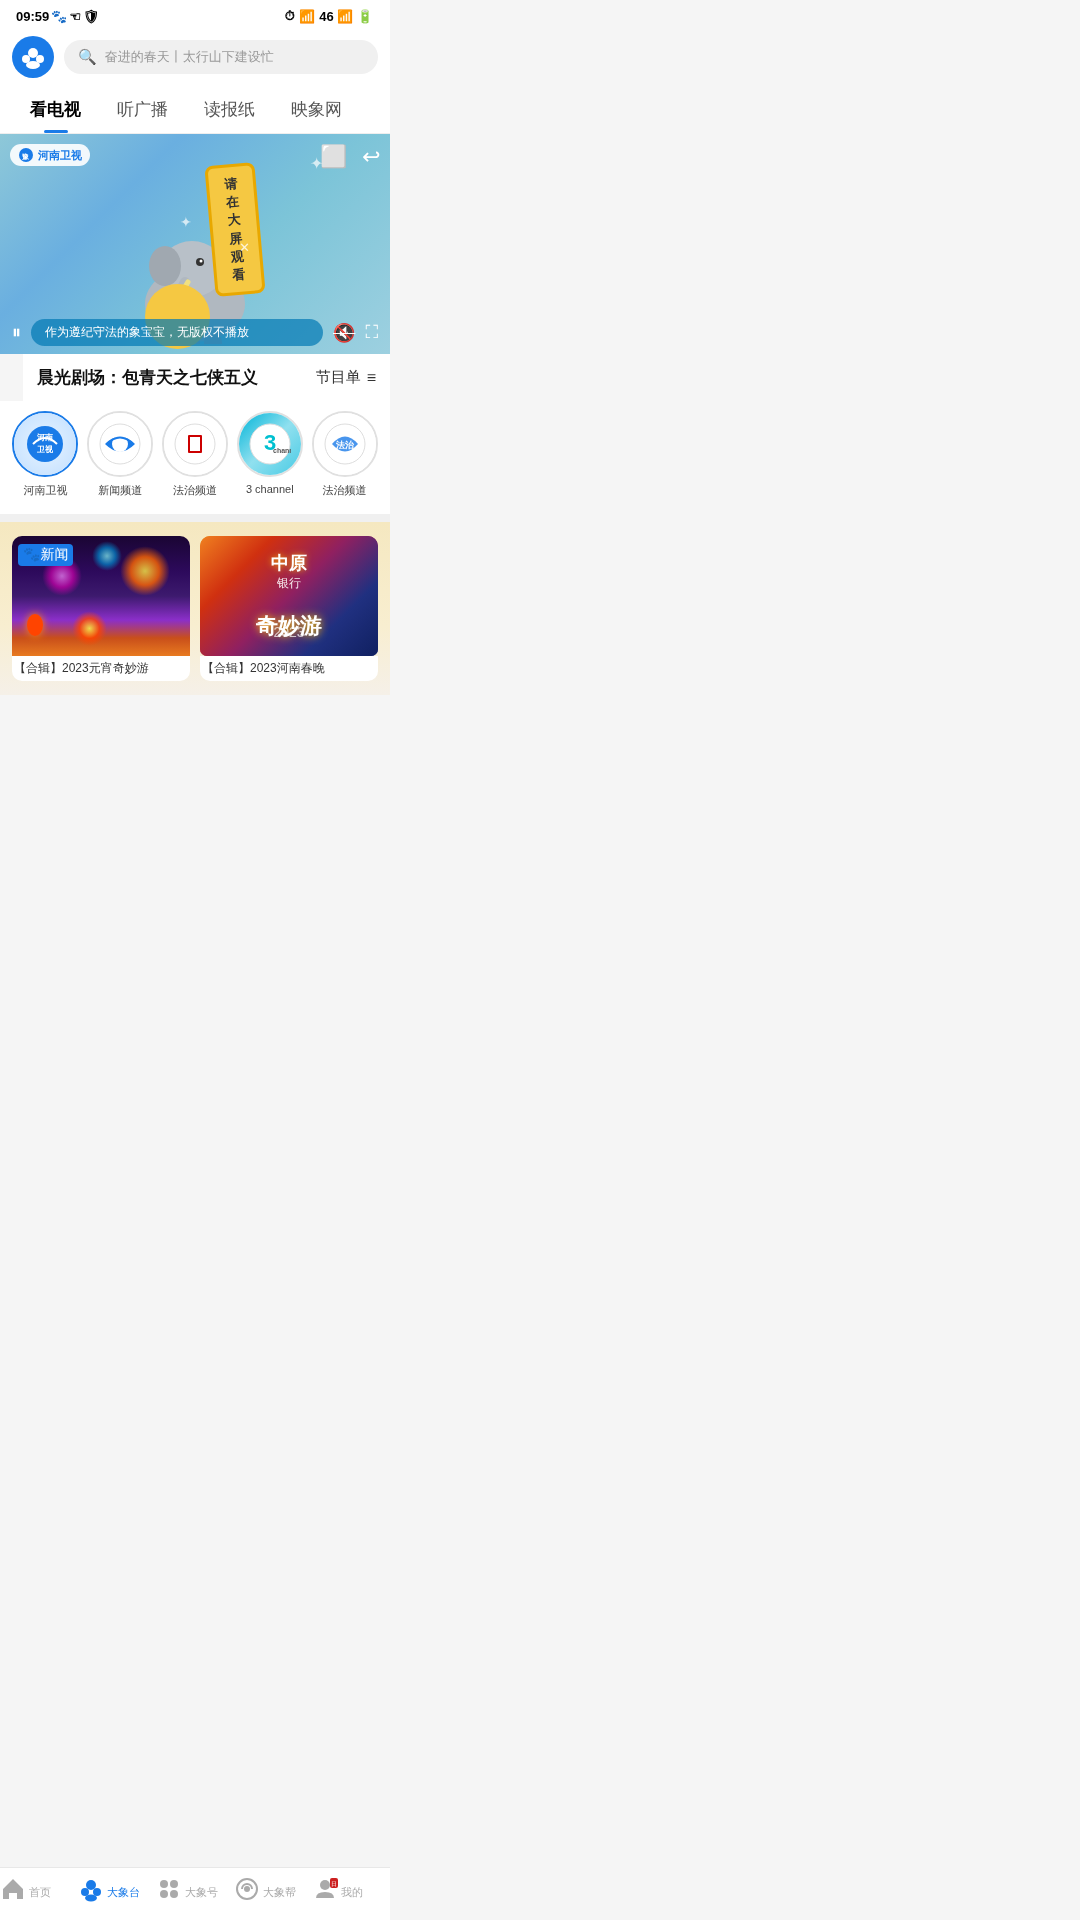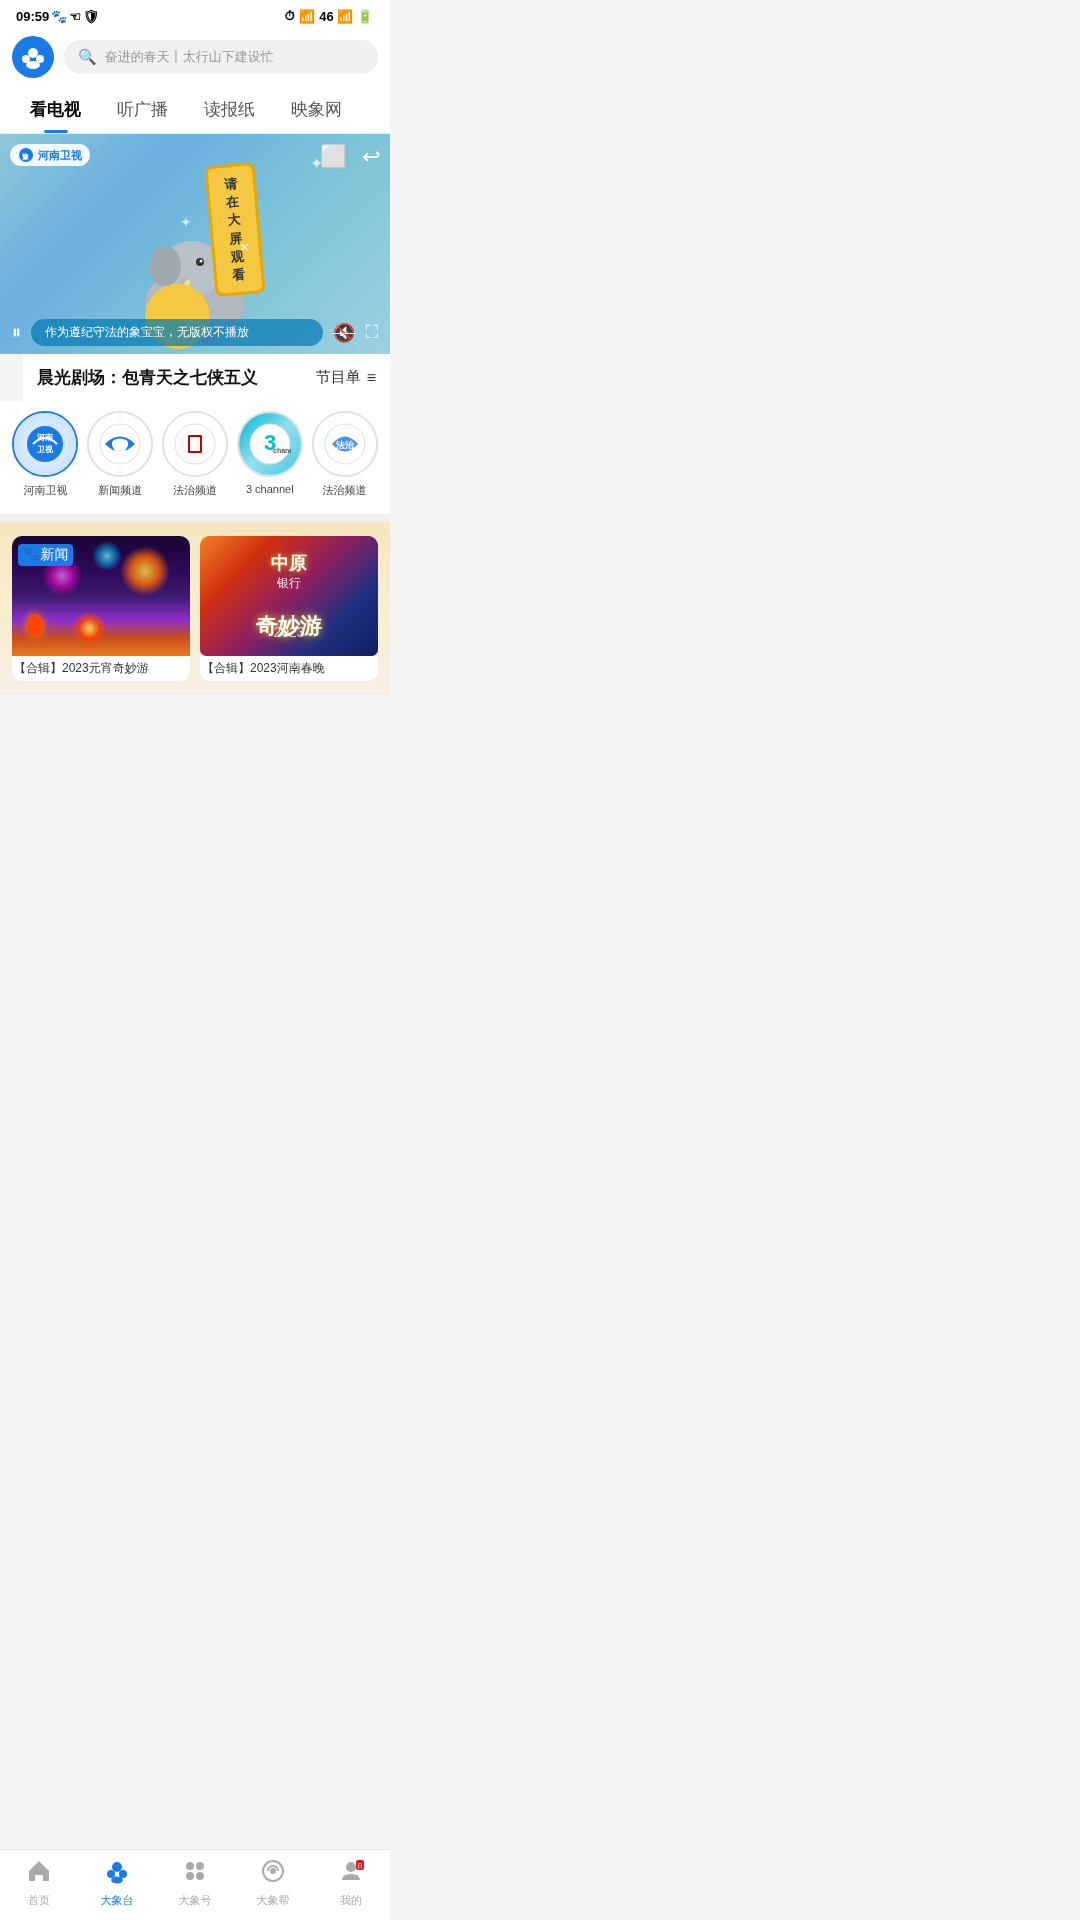--- a/index.html
+++ b/index.html
@@ -382,21 +382,21 @@
       left: 0;
       width: 390px;
       background: #fff;
       display: flex;
       border-top: 1px solid #e8e8e8;
       padding: 8px 0 12px;
     }
     .nav-item {
       flex: 1;
       display: flex;
-      flex-direction: column;
+      flex-direction: row;
       align-items: center;
       gap: 3px;
       cursor: pointer;
     }
     .nav-icon {
       font-size: 24px;
       color: #aaa;
     }
     .nav-icon.active { color: #1a7be8; }
     .nav-label {

